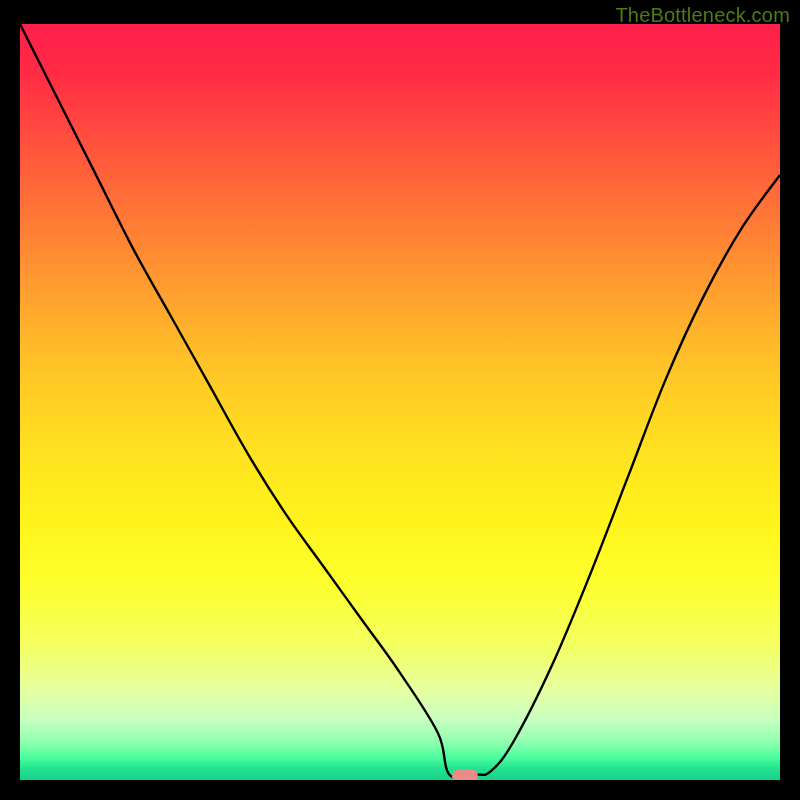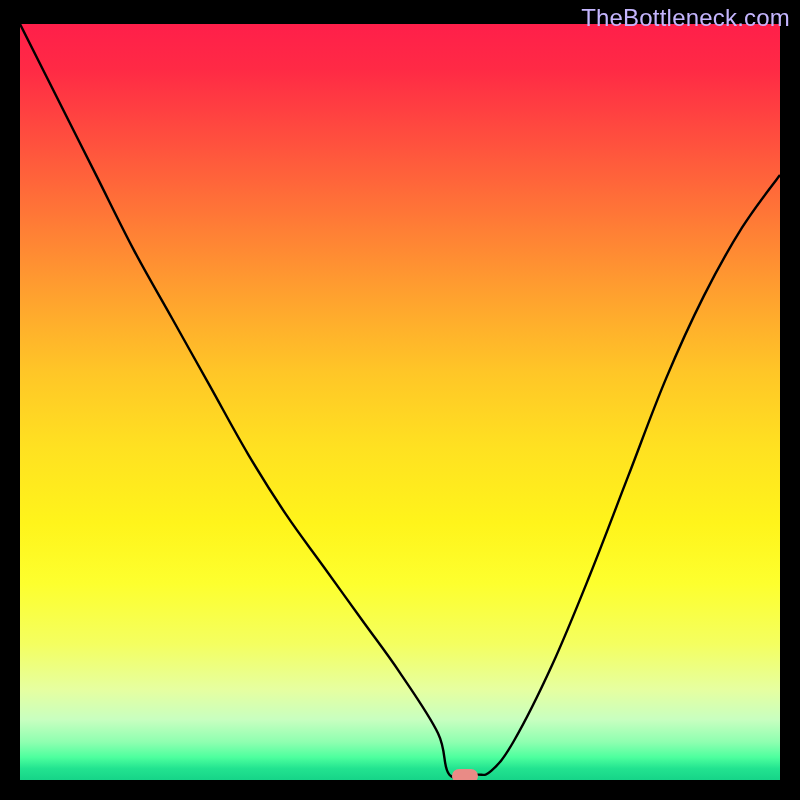--- a/index.html
+++ b/index.html
@@ -14,22 +14,22 @@
   .frame {
     position: relative;
     width: 800px;
     height: 800px;
     background: #000;
   }
   .watermark {
     position: absolute;
     top: 4px;
     right: 10px;
-    color: #c4b5fd;
-    font-size: 24px;
+    color: #4d7c0f;
+    font-size: 20px;
     font-weight: 500;
     letter-spacing: 0.2px;
     z-index: 10;
   }
   .plot-area {
     position: absolute;
     left: 20px;
     top: 24px;
     width: 760px;
     height: 756px;

